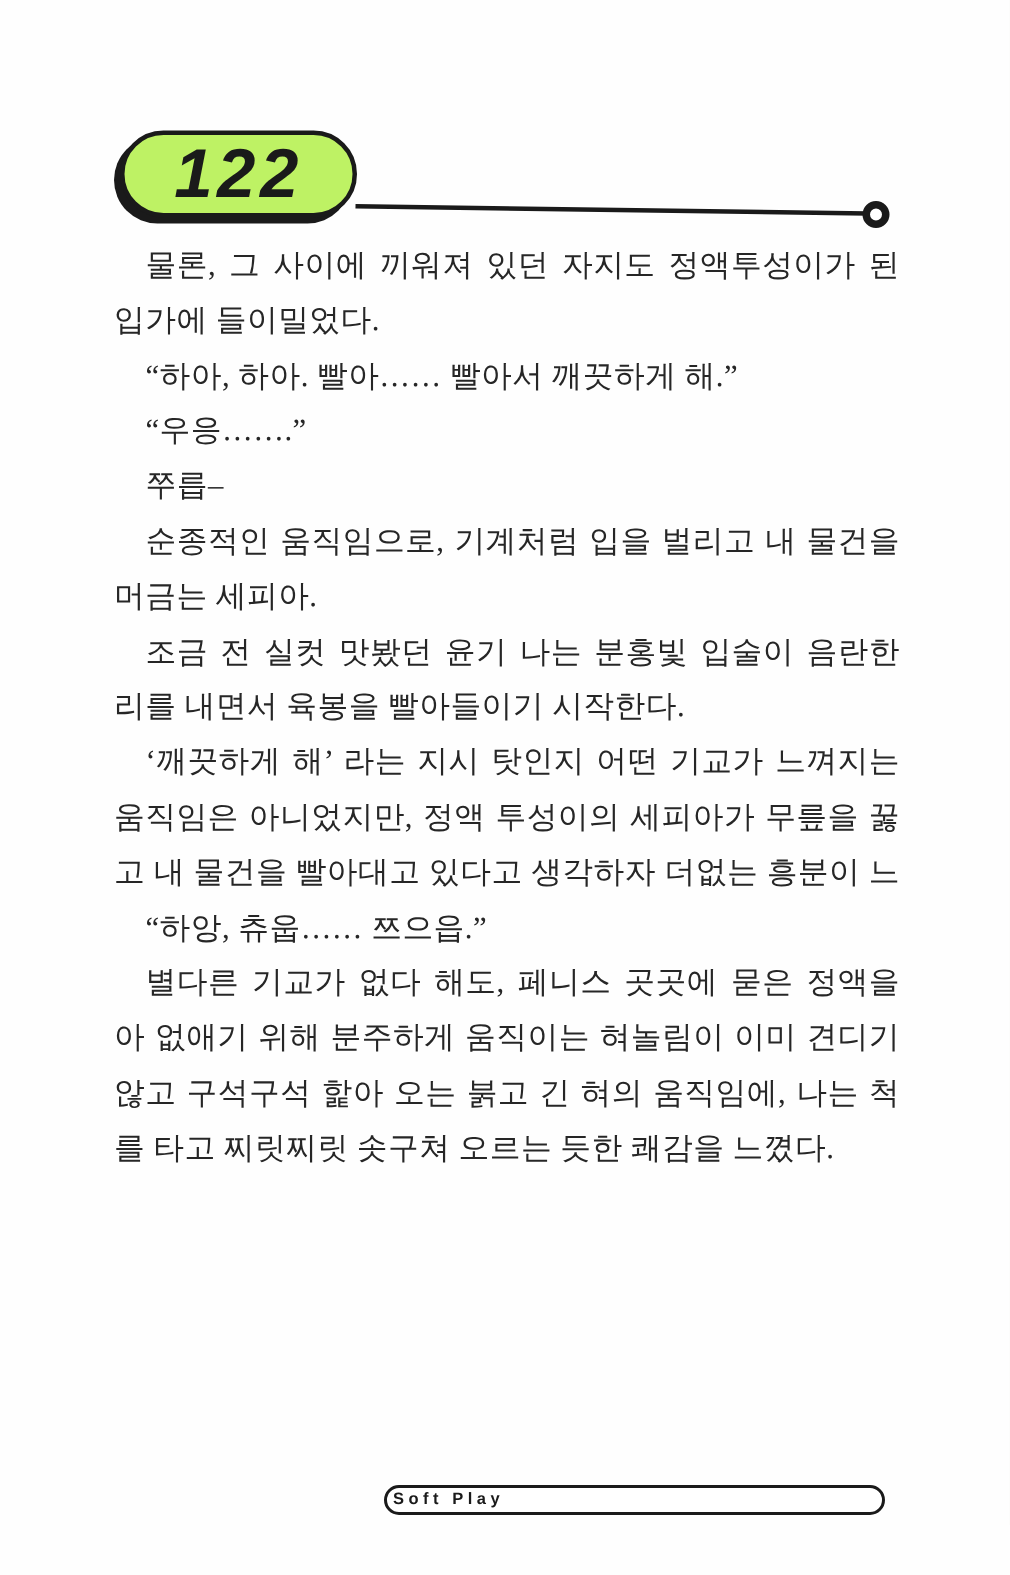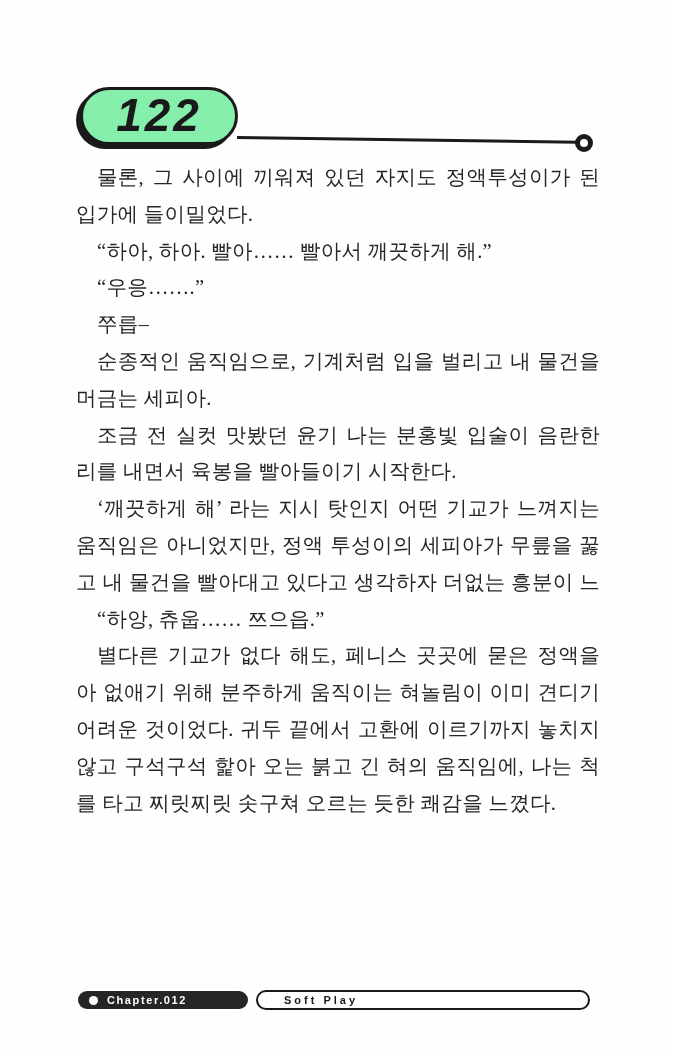--- a/index.html
+++ b/index.html
@@ -12,21 +12,21 @@
   .page{
     position:relative;
     width:673px;height:1050px;
     background:#fefefe;
     color:#222;
   }
   
   .pagenum-badge{
     position:absolute;left:80px;top:87px;
     width:152px;height:52px;
-    background:#86efac;
+    background:#bef264;
     border:3.5px solid #1a1a1a;
     border-radius:30px;
     box-shadow:-4px 4px 0 #1a1a1a;
     display:flex;align-items:center;justify-content:center;
   }
   .pagenum{
     font-family:"Liberation Sans","DejaVu Sans",sans-serif;
     font-weight:bold;font-style:italic;
     font-size:46px;letter-spacing:3px;
     color:#1a1a1a;
@@ -78,21 +78,21 @@
   }
   .section-pill{
     position:absolute;left:256px;top:990px;
     width:330px;height:16px;
     background:#fff;border:2px solid #1a1a1a;border-radius:10px;
     display:flex;align-items:center;
     font-family:"Liberation Sans","DejaVu Sans",sans-serif;
   }
   .section-label{
     color:#1a1a1a;font-size:11px;font-weight:bold;
-    letter-spacing:3px;margin-left:26px;
+    letter-spacing:3px;margin-left:4px;
     transform:translateY(-0.5px);
     text-align:center;
   }
 </style>
 </head>
 <body>
 
 <div class="page">
 
   <div class="pagenum-badge">
@@ -110,26 +110,21 @@
       <div class="line indent justify">순종적인 움직임으로, 기계처럼 입을 벌리고 내 물건을</div>
       <div class="line">머금는 세피아.</div>
       <div class="line indent justify">조금 전 실컷 맛봤던 윤기 나는 분홍빛 입술이 음란한 소</div>
       <div class="line">리를 내면서 육봉을 빨아들이기 시작한다.</div>
       <div class="line indent justify">‘깨끗하게 해’ 라는 지시 탓인지 어떤 기교가 느껴지는</div>
       <div class="line justify">움직임은 아니었지만, 정액 투성이의 세피아가 무릎을 꿇</div>
       <div class="line justify">고 내 물건을 빨아대고 있다고 생각하자 더없는 흥분이 느</div>
       <div class="line indent">“하앙, 츄웁…… 쯔으읍.”</div>
       <div class="line indent justify">별다른 기교가 없다 해도, 페니스 곳곳에 묻은 정액을 핥</div>
       <div class="line justify">아 없애기 위해 분주하게 움직이는 혀놀림이 이미 견디기</div>
-      <div class="line justify">어려운 것이었다. 귀두 끝에서 고환에 이르기까지 놓치지</div>
       <div class="line justify">않고 구석구석 핥아 오는 붉고 긴 혀의 움직임에, 나는 척추</div>
       <div class="line">를 타고 찌릿찌릿 솟구쳐 오르는 듯한 쾌감을 느꼈다.</div>
     </main>
 
-  <div class="chapter-pill">
-    <span class="chapter-dot"></span>
-    <span class="chapter-label">Chapter.012</span>
-  </div>
   <div class="section-pill">
     <span class="section-label">Soft Play</span>
   </div>
 
 </div>
 
 </body></html>

